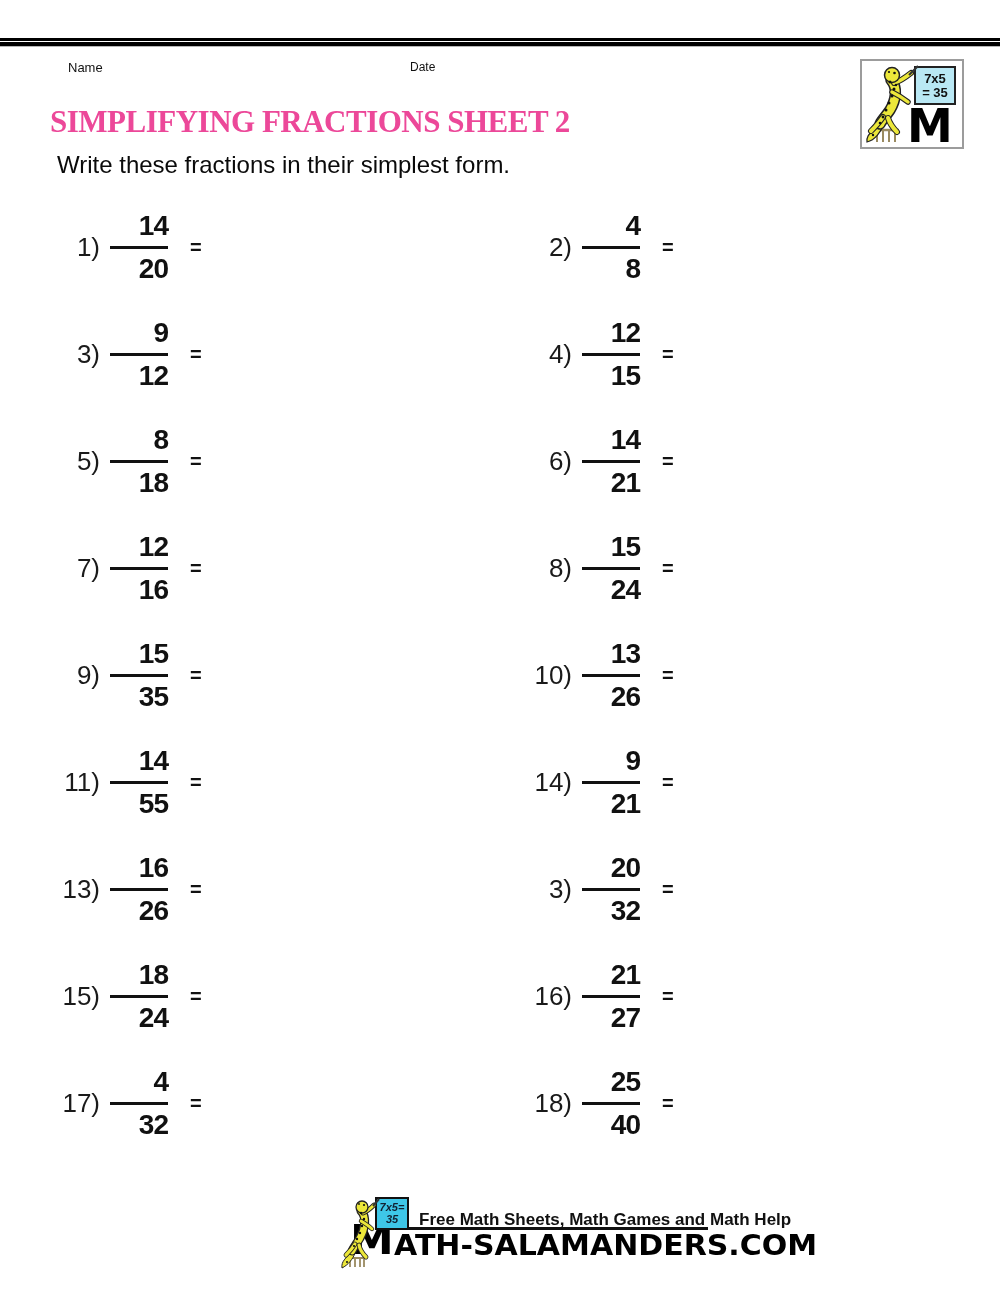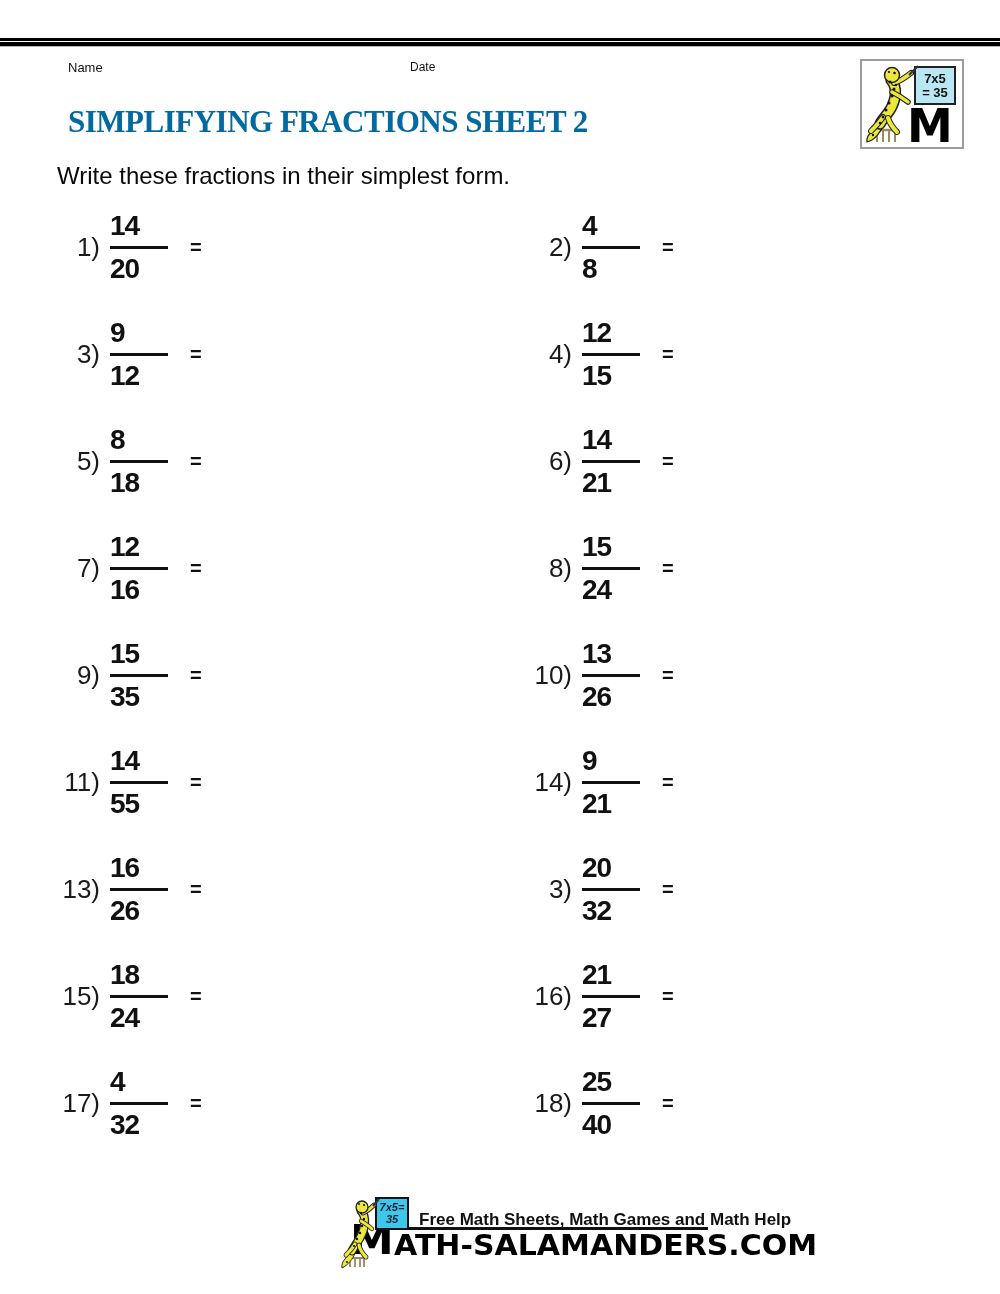--- a/index.html
+++ b/index.html
@@ -16,37 +16,37 @@
   .name-label { position:absolute; left:68px; top:60px; font-size:13px; }
   .date-label { position:absolute; left:410px; top:60px; font-size:12px; }
 
   .logo-box {
     position:absolute; left:860px; top:59px; width:104px; height:90px;
     border:2px solid #9c9c9c; background:#fff;
   }
   .logo-box svg { display:block; margin:1px auto 0 auto; }
 
   .page-title {
-    position:absolute; left:68px; top:104px;
+    position:absolute; left:50px; top:104px;
     font-family:"Liberation Serif", serif; font-weight:700;
-    font-size:31px; letter-spacing:-0.5px; color:#0369a1; white-space:nowrap;
+    font-size:31px; letter-spacing:-0.5px; color:#ec4899; white-space:nowrap;
   }
   .instructions {
-    position:absolute; left:57px; top:151px; font-size:24px; color:#0a0a0a; white-space:nowrap;margin-top:11px;
+    position:absolute; left:57px; top:151px; font-size:24px; color:#0a0a0a; white-space:nowrap;
   }
 
   .problems {
     position:absolute; left:0; top:194px; width:1000px;
     display:grid; grid-template-columns:500px 500px; grid-auto-rows:107px;
   }
   .problem { display:flex; align-items:center; }
   .problem:nth-child(odd)  { padding-left:40px; }
   .problem:nth-child(even) { padding-left:12px; }
   .p-num { width:60px; text-align:right; font-size:26px; color:#1a1a1a; flex:none; }
-  .fraction { margin-left:10px; width:58px; flex:none; display:flex; flex-direction:column; align-items:flex-start; }
+  .fraction { margin-left:10px; width:58px; flex:none; display:flex; flex-direction:column; align-items:flex-end; }
   .fraction .num, .fraction .den {
     font-size:28px; font-weight:700; line-height:1; color:#111; letter-spacing:-1px;
   }
   .fraction .num { padding-bottom:6px; }
   .fraction .den { padding-top:6px; }
   .fraction .bar { width:100%; height:0; border-top:3px solid #111; }
   .equals { margin-left:22px; font-size:20px; font-weight:700; color:#111; }
 
   .footer-logo { position:absolute; left:340px; top:1196px; z-index:2;font-style:italic; }
   .footer-brand-m {

